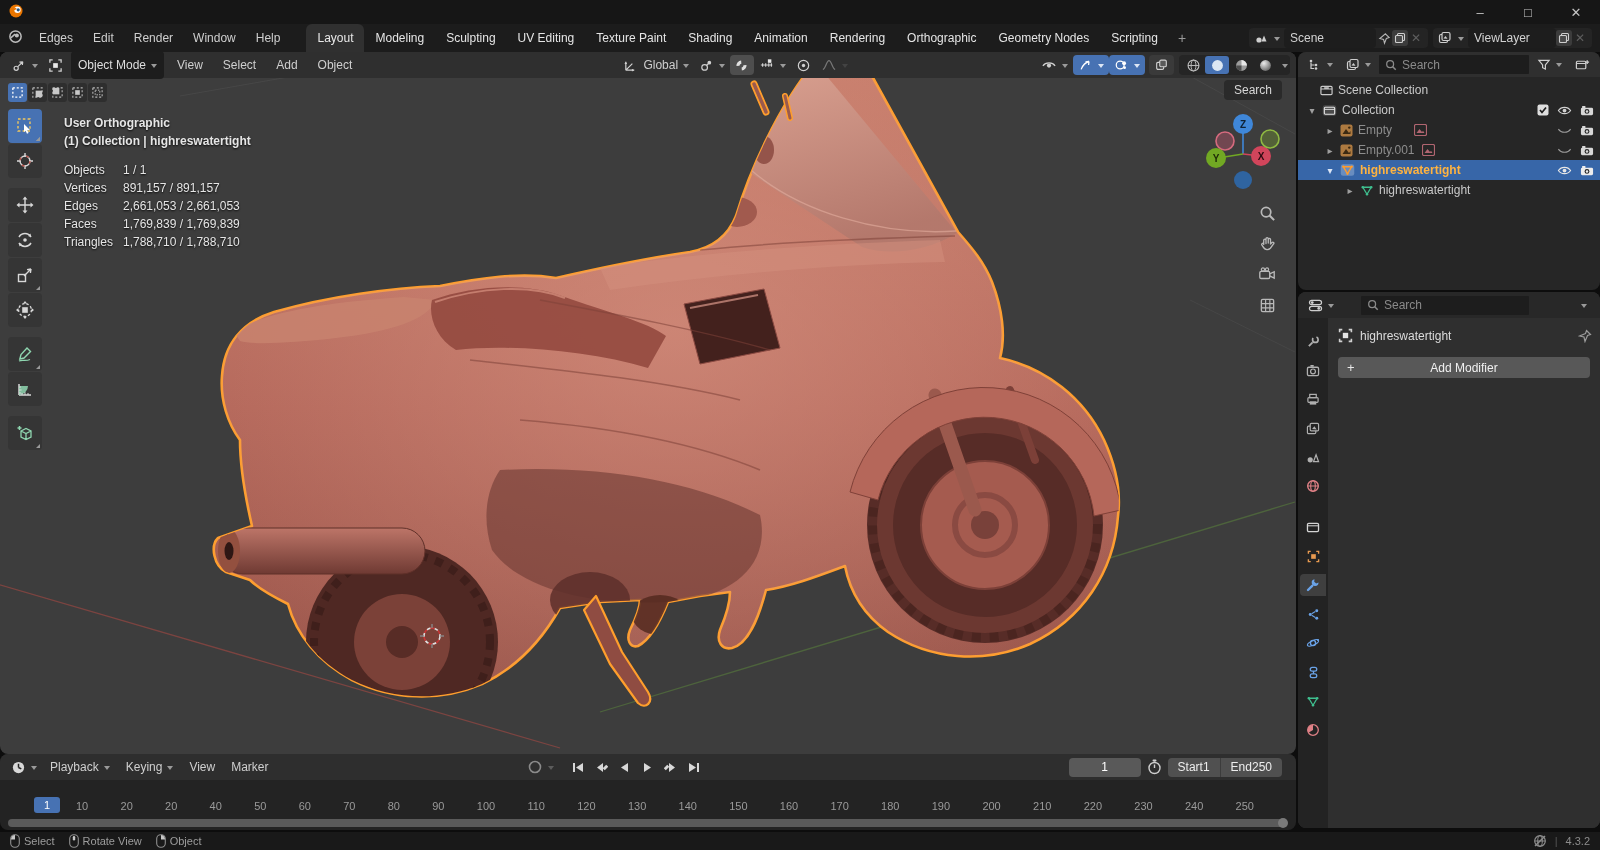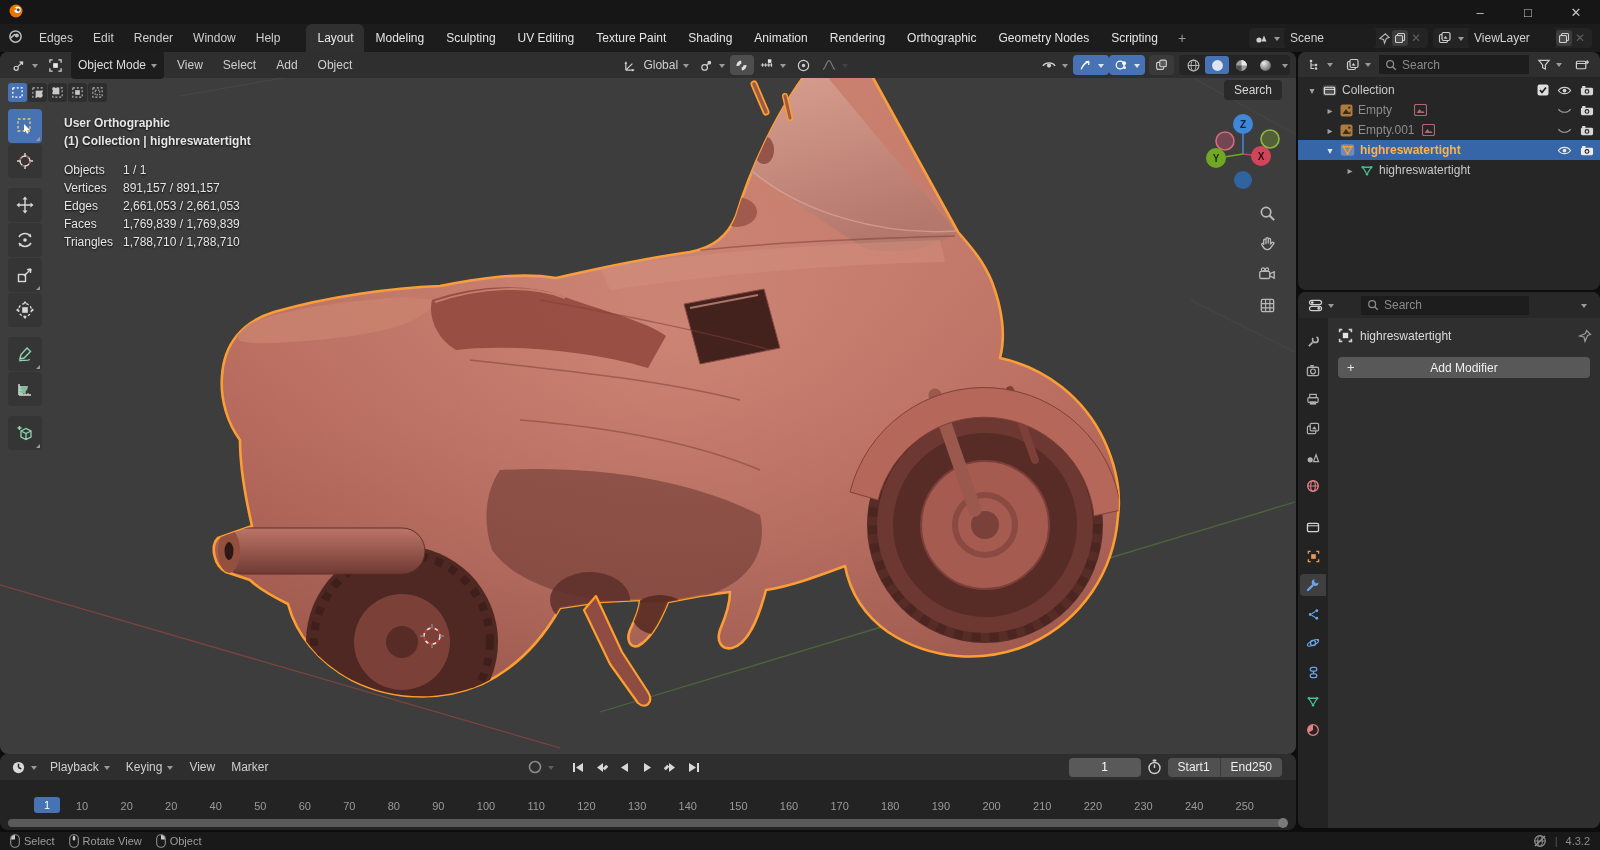--- a/index.html
+++ b/index.html
@@ -652,20 +652,28 @@
     <div class="hbtn">
       <svg width="15" height="14" viewBox="0 0 16 14">
           <rect x="1.5" y="3" width="10" height="8" rx="1.2" fill="none" stroke="#cfcfcf" stroke-width="1.3"></rect>
           <path d="M1.5,5.5 H11.5" stroke="#cfcfcf" stroke-width="1.1"></path>
           <path d="M13,2 v4 M11,4 h4" stroke="#cfcfcf" stroke-width="1.4"></path>
         </svg>
     </div>
   </div>
 
   <div style="padding-top:3px;">
+    <div class="orow" style="padding-left:22px;">
+      <svg width="13" height="12" viewBox="0 0 14 12">
+          <rect x="1" y="2" width="12" height="9" rx="1.2" fill="none" stroke="#c9c9c9" stroke-width="1.3"></rect>
+          <path d="M1,4.8 H13" stroke="#c9c9c9" stroke-width="1.1"></path>
+          <rect x="4.5" y="3" width="5" height="1.8" fill="#c9c9c9"></rect>
+        </svg>
+      <span class="lbl">Scene Collection</span>
+    </div>
     <div class="orow" style="padding-left:8px;">
       <span class="expander">▾</span>
       <span style="width:4px"></span>
       <svg width="15" height="13" viewBox="0 0 16 13">
           <rect x="0.8" y="0.8" width="14.4" height="11.4" rx="2.4" fill="#6a6a6a" opacity=".55"></rect>
           <rect x="2.5" y="3" width="11" height="7.5" rx="1" fill="none" stroke="#e2e2e2" stroke-width="1.2"></rect>
           <path d="M2.5,5.3 H13.5" stroke="#e2e2e2" stroke-width="1"></path>
         </svg>
       <span class="lbl">Collection</span>
       <span class="rcontrols">

